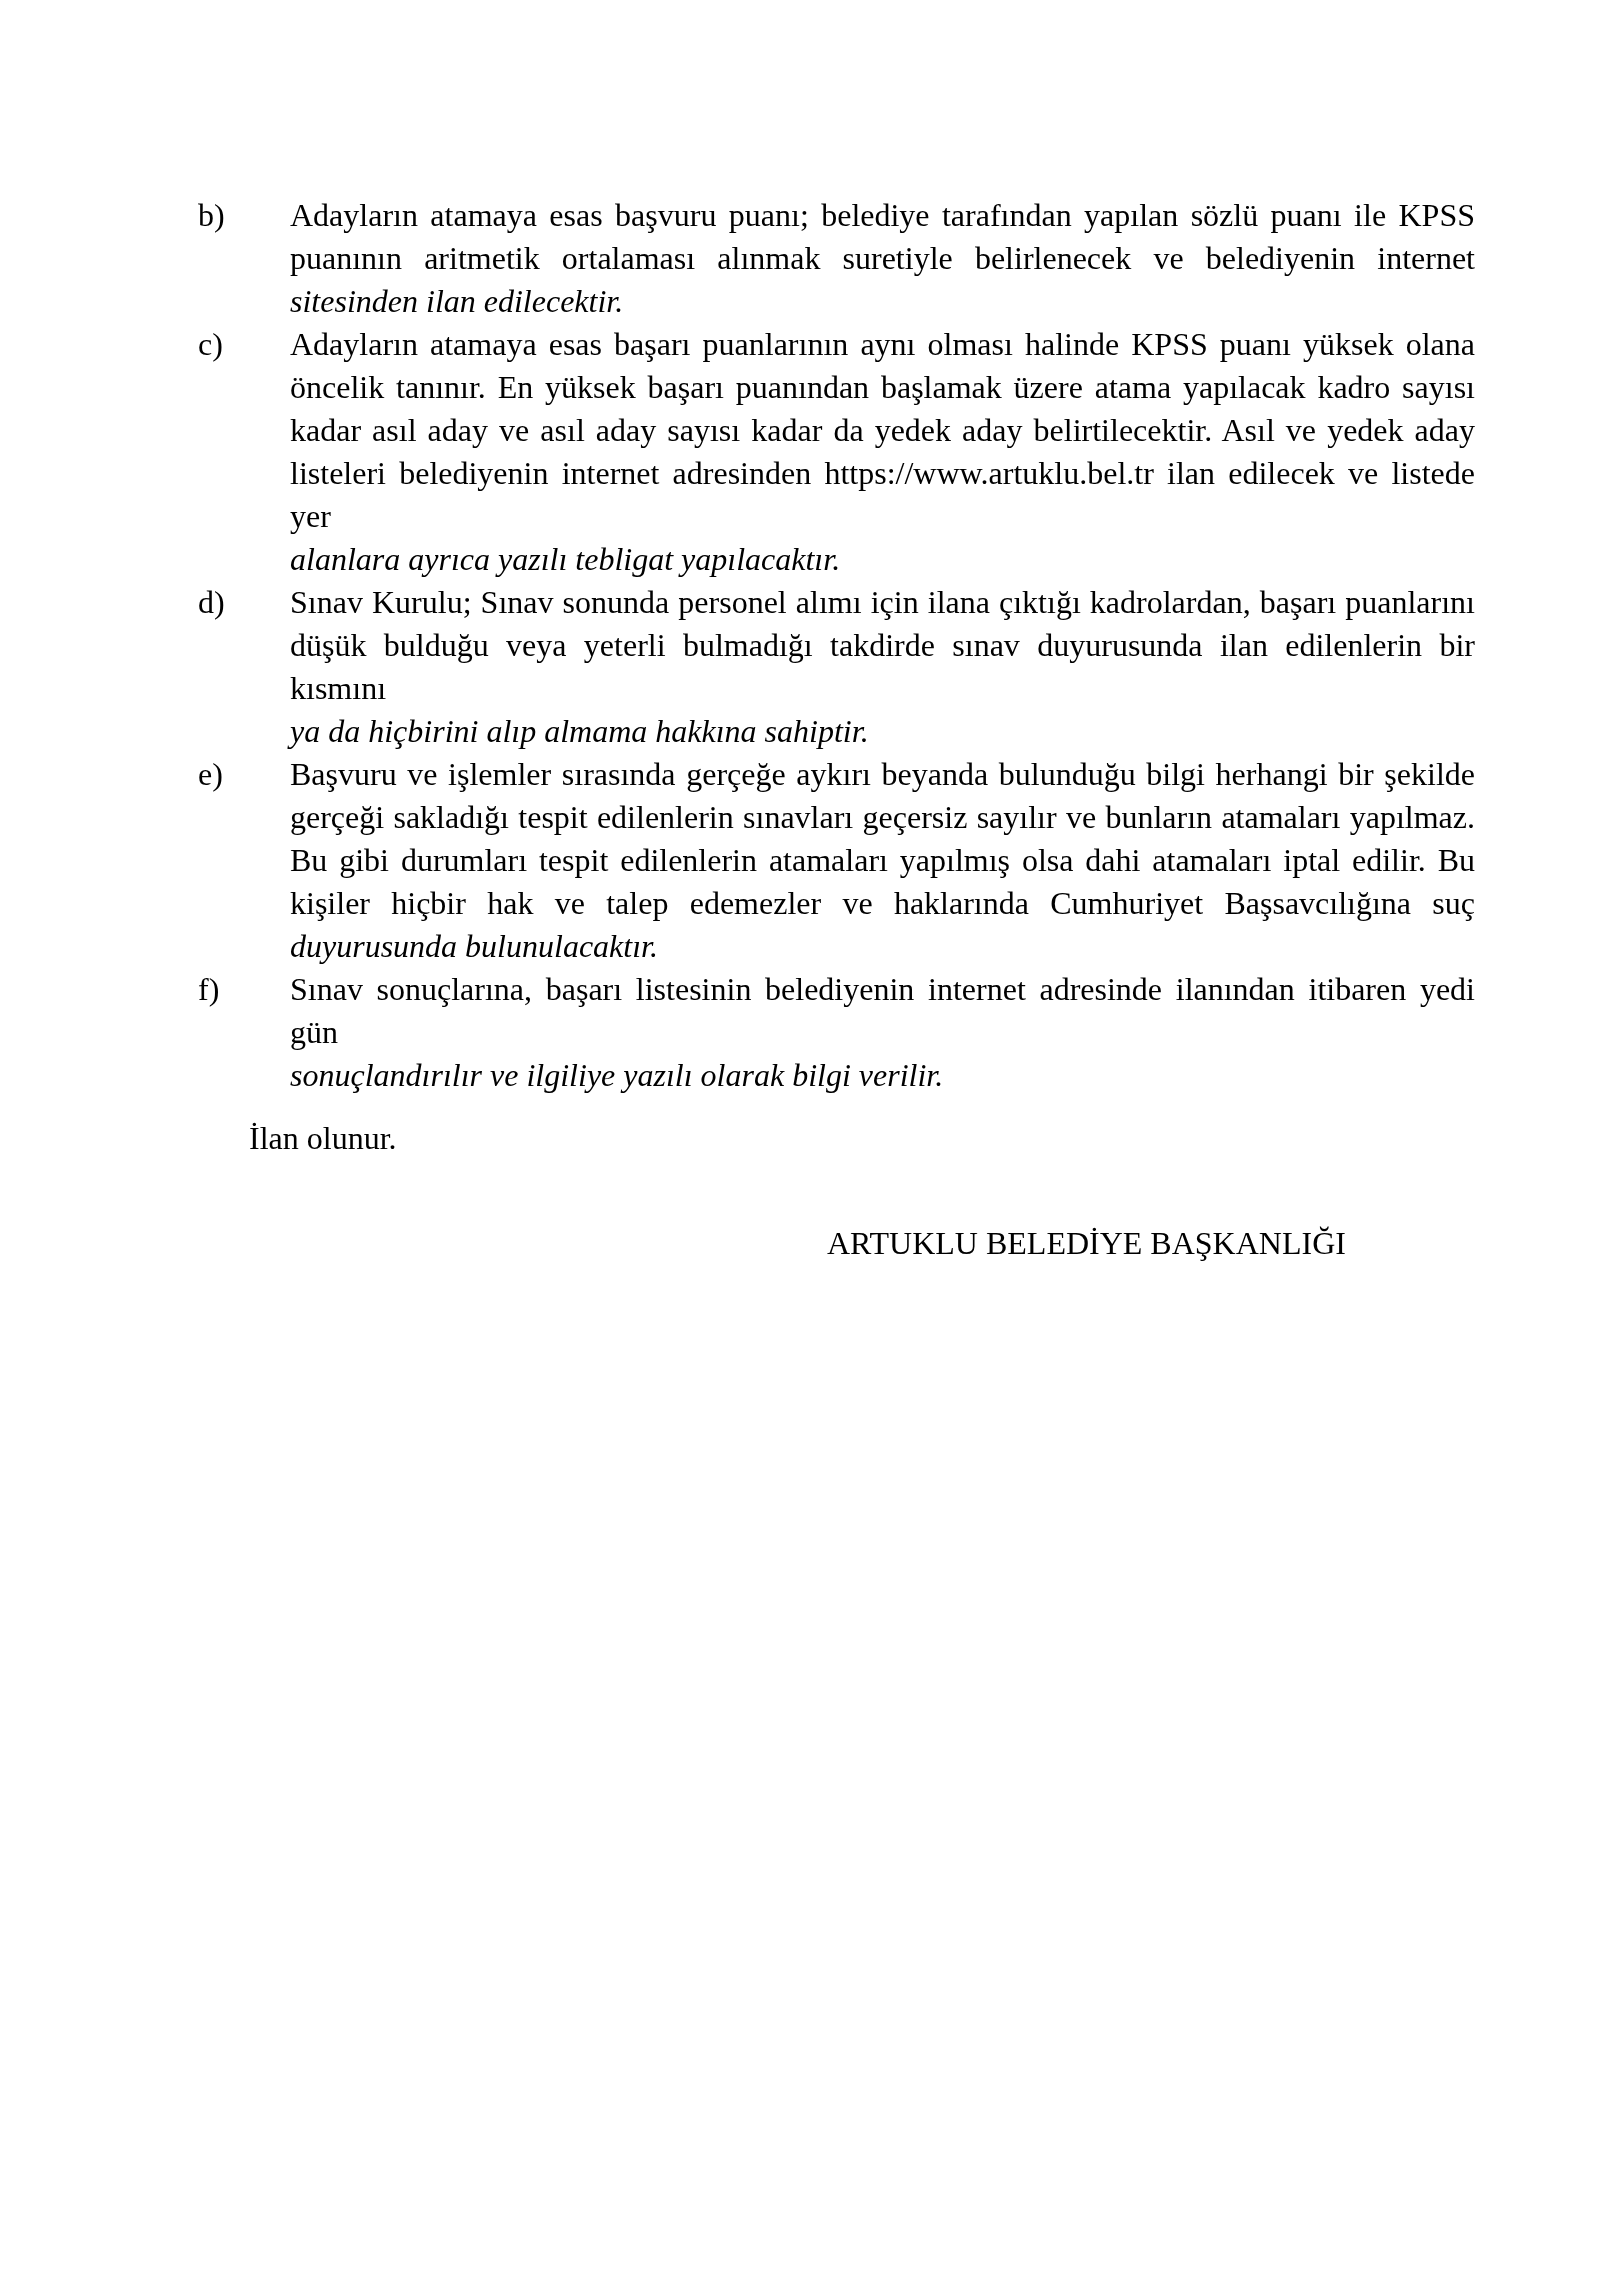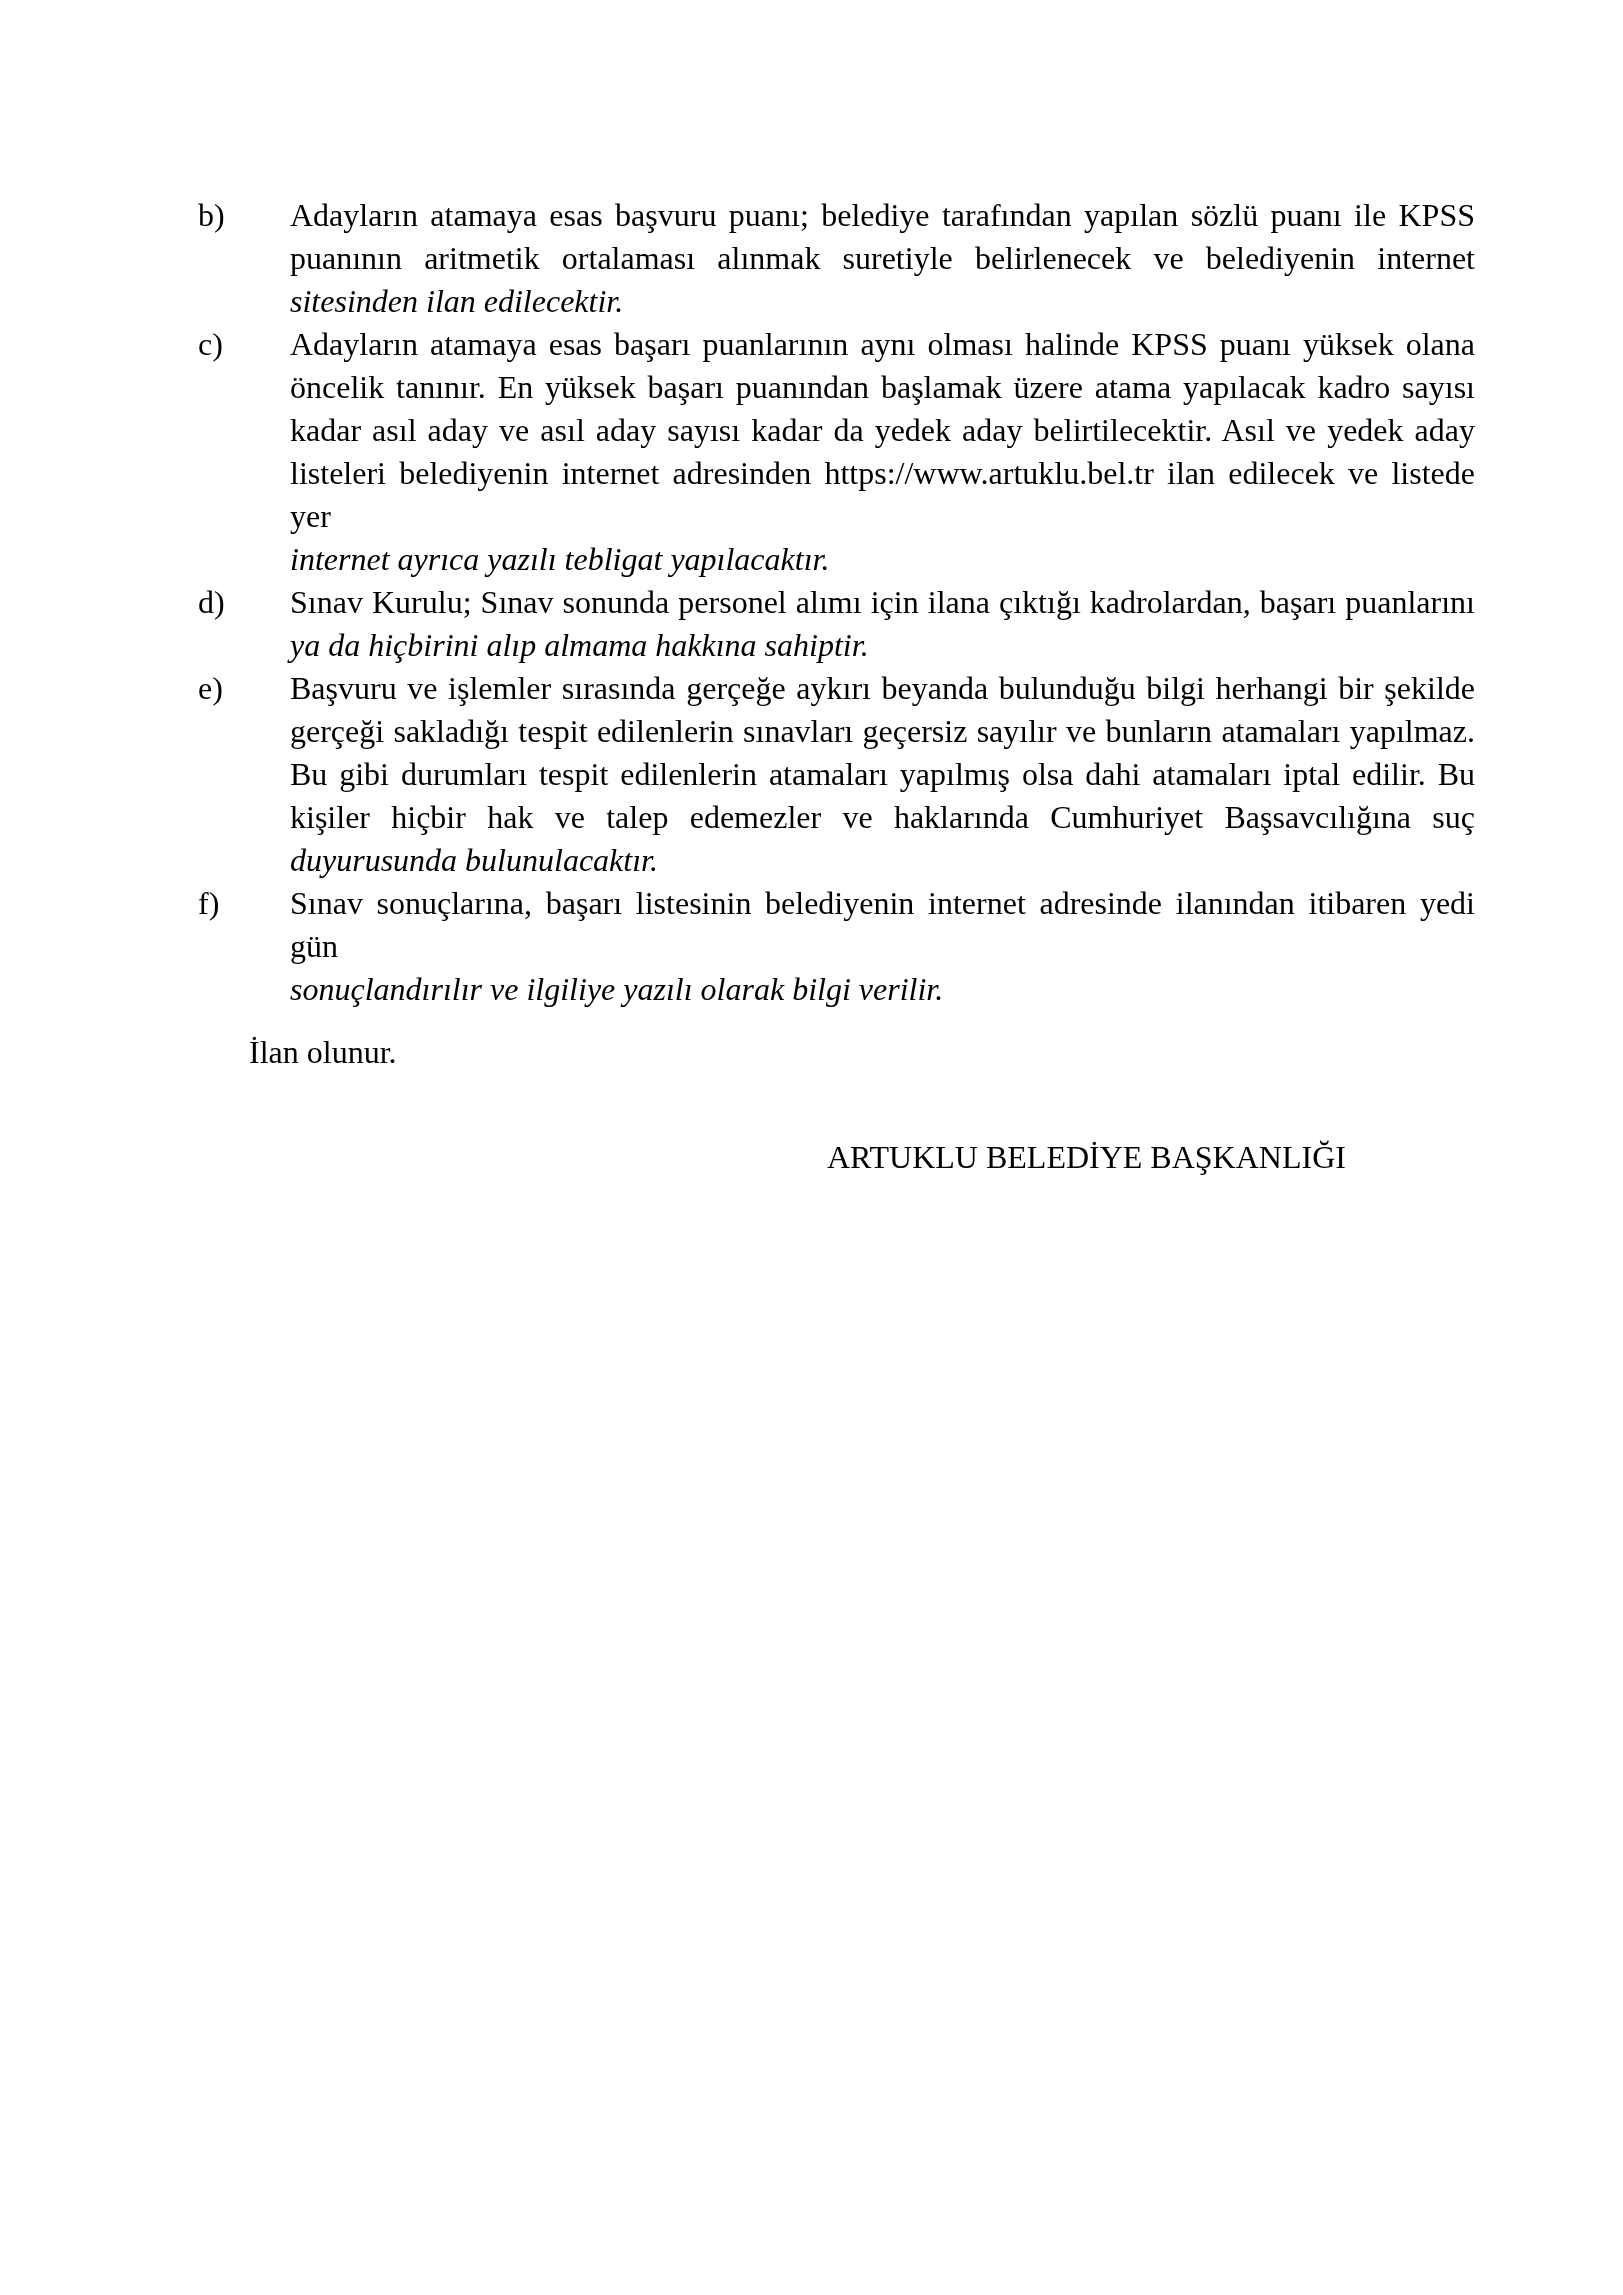--- a/index.html
+++ b/index.html
@@ -69,28 +69,29 @@
           </div>
   </li>
 
   <li class="list-item">
     <span class="marker">c)</span>
     <div class="lines">
             <div class="jline">Adayların atamaya esas başarı puanlarının aynı olması halinde KPSS puanı yüksek olana</div>
             <div class="jline">öncelik tanınır. En yüksek başarı puanından başlamak üzere atama yapılacak kadro sayısı</div>
             <div class="jline">kadar asıl aday ve asıl aday sayısı kadar da yedek aday belirtilecektir. Asıl ve yedek aday</div>
             <div class="jline">listeleri belediyenin internet adresinden https://www.artuklu.bel.tr ilan edilecek ve listede yer</div>
-            <div class="jline last">internet ayrıca yazılı tebligat yapılacaktır.</div>
+            <div class="jline last">alanlara ayrıca yazılı tebligat yapılacaktır.</div>
           </div>
   </li>
 
   <li class="list-item">
     <span class="marker">d)</span>
     <div class="lines">
             <div class="jline">Sınav Kurulu; Sınav sonunda personel alımı için ilana çıktığı kadrolardan, başarı puanlarını</div>
+            <div class="jline">düşük bulduğu veya yeterli bulmadığı takdirde sınav duyurusunda ilan edilenlerin bir kısmını</div>
             <div class="jline last">ya da hiçbirini alıp almama hakkına sahiptir.</div>
           </div>
   </li>
 
   <li class="list-item">
     <span class="marker">e)</span>
     <div class="lines">
             <div class="jline">Başvuru ve işlemler sırasında gerçeğe aykırı beyanda bulunduğu bilgi herhangi bir şekilde</div>
             <div class="jline">gerçeği sakladığı tespit edilenlerin sınavları geçersiz sayılır ve bunların atamaları yapılmaz.</div>
             <div class="jline">Bu gibi durumları tespit edilenlerin atamaları yapılmış olsa dahi atamaları iptal edilir. Bu</div>

